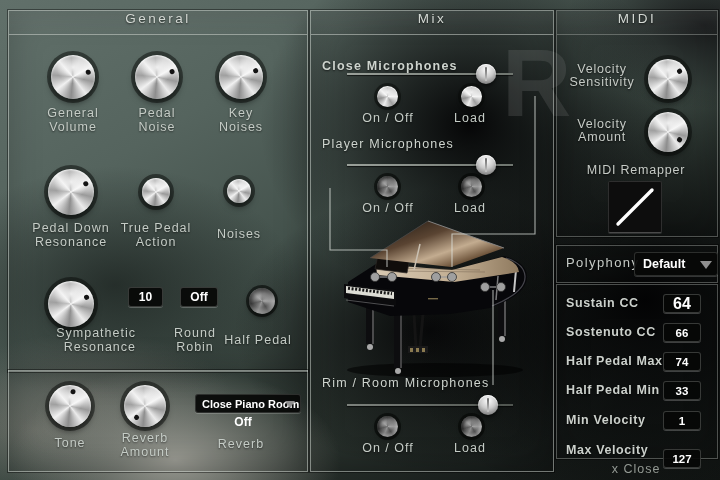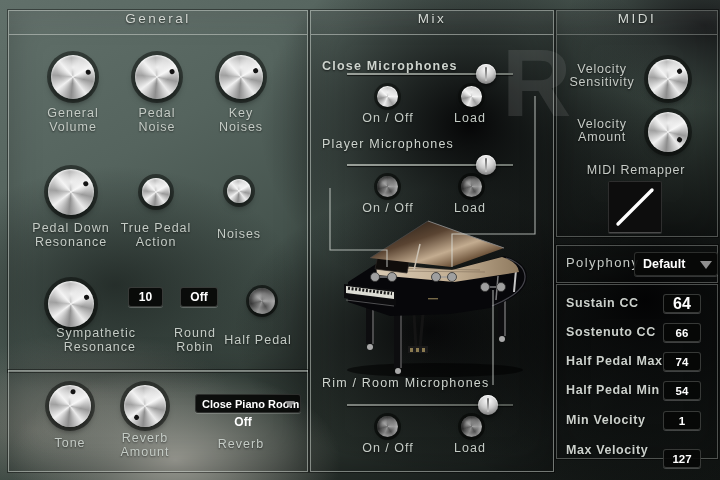--- a/index.html
+++ b/index.html
@@ -352,31 +352,32 @@
     </div>
     <div class="ccrow" style="top:67px;">
       <span class="cclabel">Half Pedal Max</span>
       <div class="vbox" style="left:106px;top:0;width:36px;height:17px;font-size:11.5px;">
           <span>74</span>
         </div>
     </div>
     <div class="ccrow" style="top:96px;">
       <span class="cclabel">Half Pedal Min</span>
       <div class="vbox" style="left:106px;top:0;width:36px;height:17px;font-size:11.5px;">
-          <span>54</span>
+          <span>33</span>
         </div>
     </div>
     <div class="ccrow" style="top:126px;">
       <span class="cclabel">Min Velocity</span>
       <div class="vbox" style="left:106px;top:0;width:36px;height:17px;font-size:11.5px;">
           <span>1</span>
         </div>
     </div>
     <div class="ccrow" style="top:156px;text-decoration:underline;">
       <span class="cclabel">Max Velocity</span>
       <div class="vbox" style="left:106px;top:8px;width:36px;height:17px;font-size:11.5px;">
           <span>127</span>
         </div>
     </div>
   </div>
 
+  <div class="xclose" style="left:556px;top:462px;width:160px;">x Close</div>
 
 </div>
 
 </body></html>

